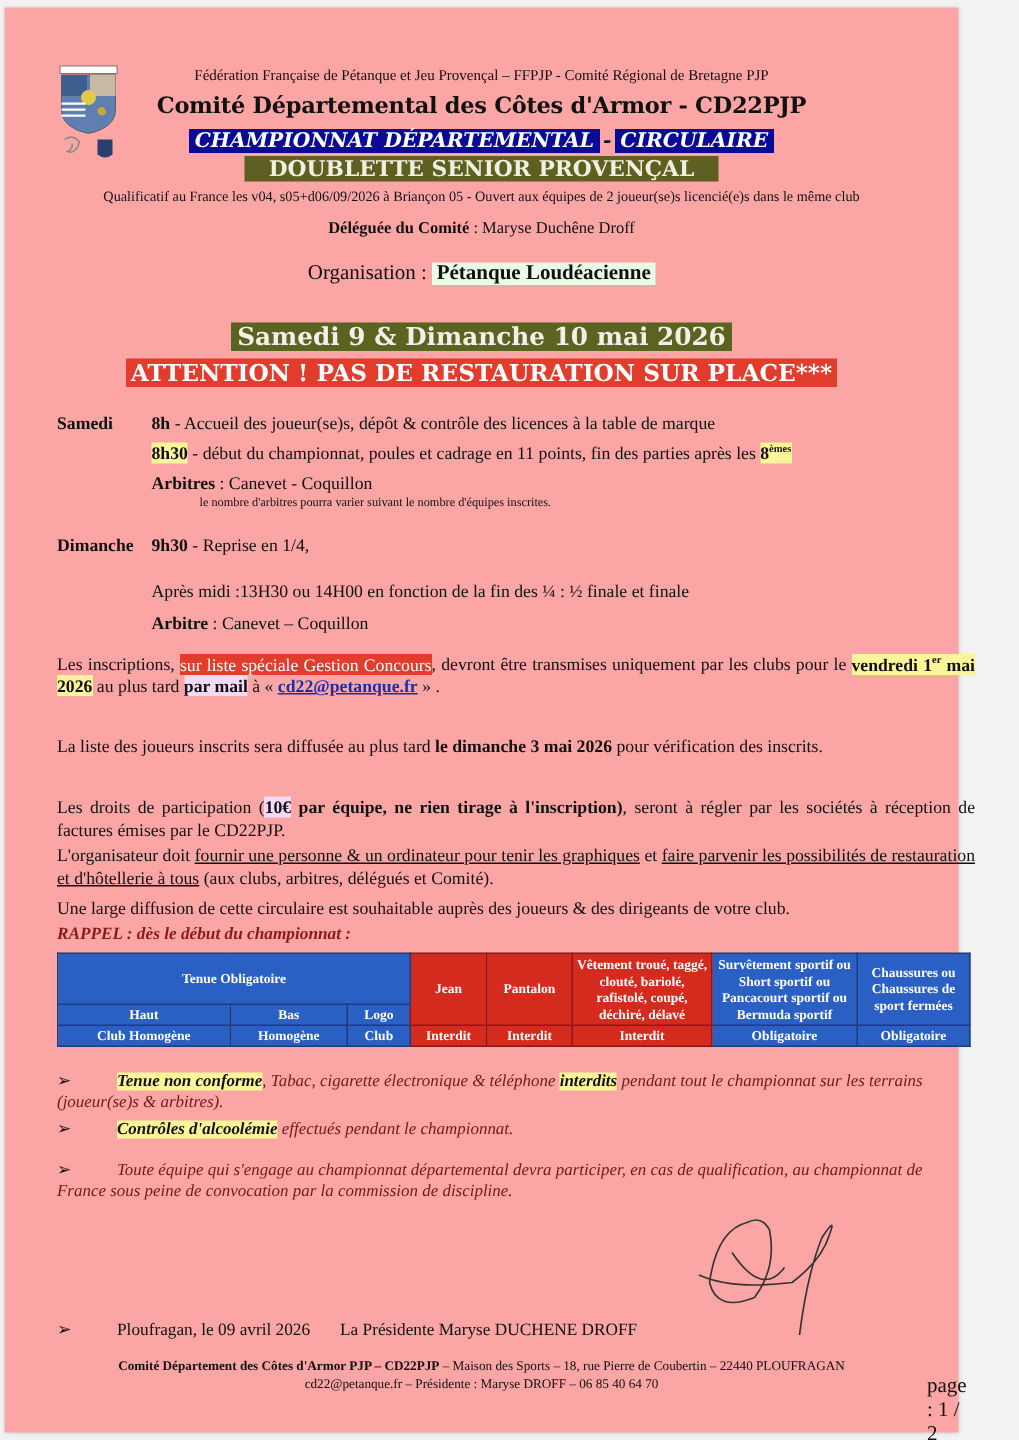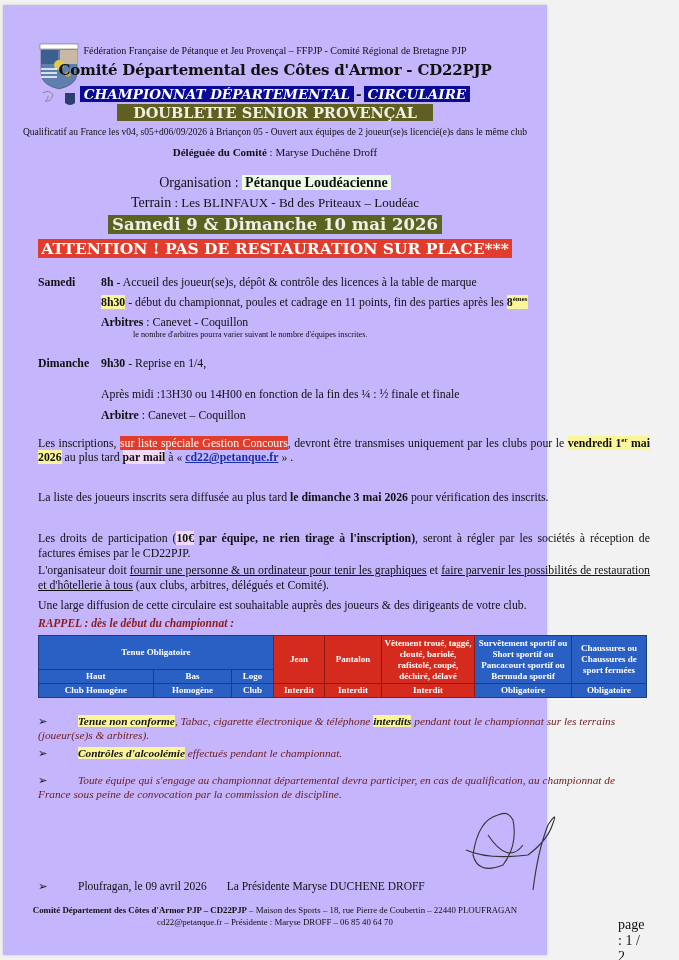--- a/index.html
+++ b/index.html
@@ -1,17 +1,17 @@
 <!DOCTYPE html>
 <html><head>
 <meta charset="utf-8">
 <style>
   html,body{margin:0;padding:0;}
   body{width:679px;height:960px;background:#f2f2f2;font-family:"Liberation Serif",serif;color:#111;position:relative;overflow:hidden;}
-  .page{position:absolute;left:3px;top:5px;width:544px;height:950px;background:#c4b5fd;box-shadow:0 0 3px rgba(0,0,0,.15);}
+  .page{position:absolute;left:3px;top:5px;width:636px;height:950px;background:#fca5a5;box-shadow:0 0 3px rgba(0,0,0,.15);}
   .abs{position:absolute;}
   .center{left:0;right:0;text-align:center;}
   .logo{position:absolute;left:36px;top:38px;width:40px;height:66px;}
   .l1{top:40px;font-size:10px;}
   .l2{top:56px;font-size:15px;font-weight:bold;font-family:"DejaVu Serif",serif;letter-spacing:-0.2px;}
   .l3{top:81px;font-size:13.5px;font-style:italic;font-weight:bold;font-family:"DejaVu Serif",serif;}
   .l3 .b{background:#0a0a96;color:#fff;padding:0 4px;}
   .l3 .dash{color:#111;padding:0 2px;}
   .l4{top:99px;font-size:14.5px;font-weight:bold;font-family:"DejaVu Serif",serif;}
   .l4 span{background:#5f5f22;color:#f0f0e0;padding:0 16px;}
@@ -68,21 +68,20 @@
 
   <div class="abs center l1">Fédération Française de Pétanque et Jeu Provençal – FFPJP - Comité Régional de Bretagne PJP</div>
   <div class="abs center l2">Comité Départemental des Côtes d'Armor - CD22PJP</div>
   <div class="abs center l3">
     <span class="b">CHAMPIONNAT DÉPARTEMENTAL</span><span class="dash">-</span><span class="b">CIRCULAIRE</span>
   </div>
   <div class="abs center l4"><span>DOUBLETTE  SENIOR  PROVENÇAL</span></div>
   <div class="abs center l5">Qualificatif au France les v04, s05+d06/09/2026 à  Briançon 05 -   Ouvert aux équipes de 2 joueur(se)s licencié(e)s dans le même club</div>
   <div class="abs center l6"><b>Déléguée du Comité</b><span> : Maryse Duchêne Droff</span></div>
   <div class="abs center l7"><span>Organisation :  </span><span class="org">Pétanque Loudéacienne</span></div>
-  <div class="abs center l8"><span class="t">Terrain</span><span> : Les BLINFAUX - Bd des Priteaux – Loudéac</span></div>
   <div class="abs center l9"><span>Samedi 9 &amp; Dimanche 10 mai 2026</span></div>
   <div class="abs center l10"><span>ATTENTION ! PAS DE RESTAURATION SUR PLACE***</span></div>
 
   <div class="sched">
     <div class="abs day" style="top:272px">Samedi</div>
     <div class="abs row" style="top:272px"><b>8h</b><span> - Accueil des joueur(se)s, dépôt &amp; contrôle des licences à la table de marque</span></div>
     <div class="abs row" style="top:291px"><b class="hl-y">8h30</b><span> - début du championnat, poules et cadrage en 11 points, fin des parties après les </span><b class="hl-y"><span>8</span><sup style="font-size:7px">èmes</sup></b></div>
     <div class="abs row" style="top:312px"><b>Arbitres</b><span> : Canevet - Coquillon</span></div>
     <div class="abs" style="left:130px;top:326px;font-size:8.2px">le nombre d'arbitres pourra varier suivant le nombre d'équipes inscrites.</div>
 

